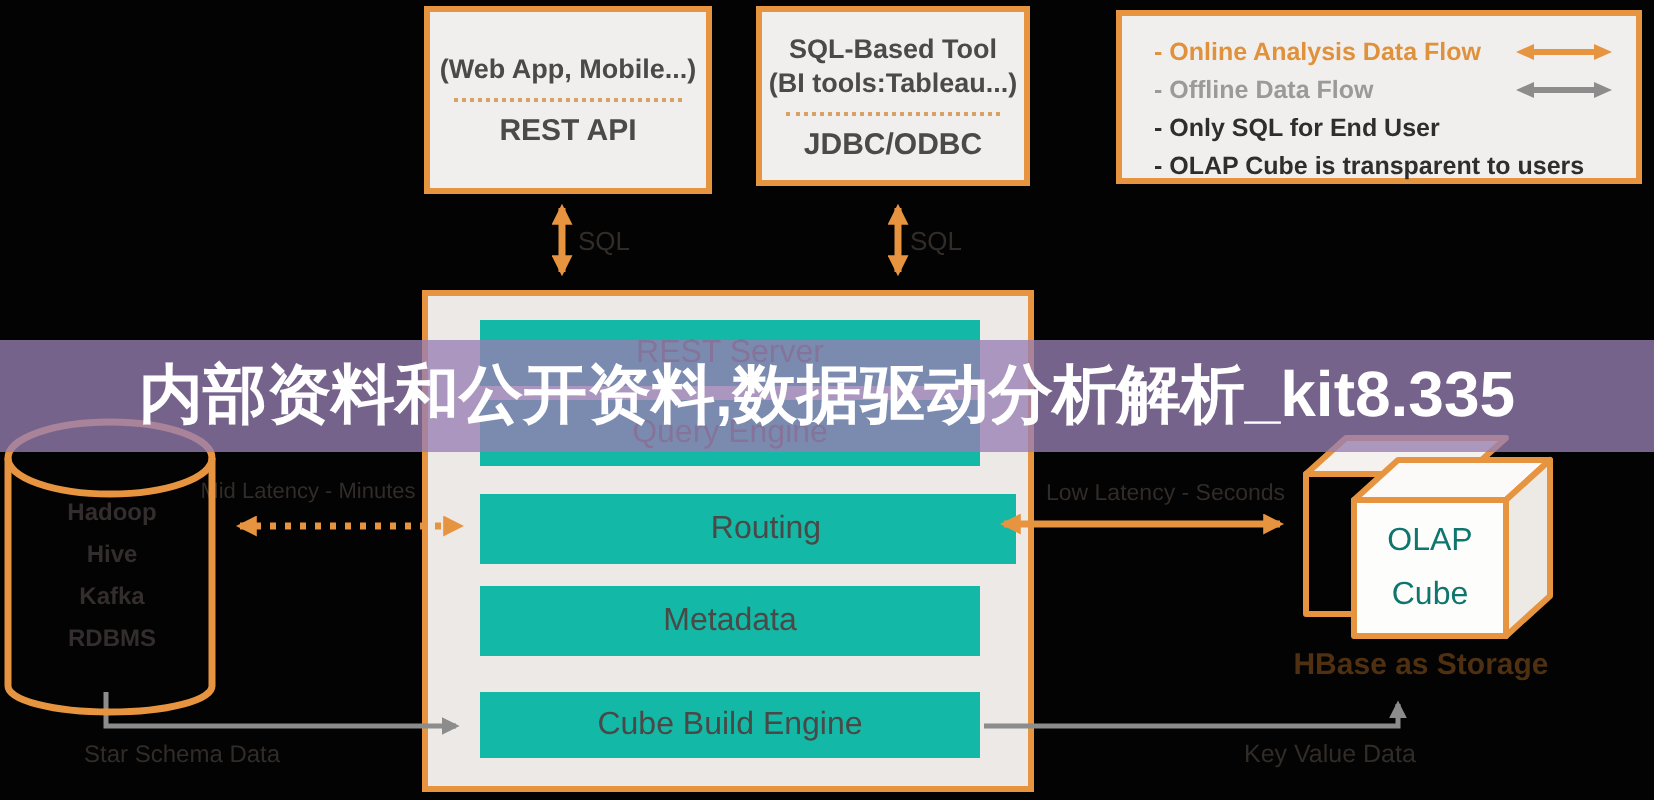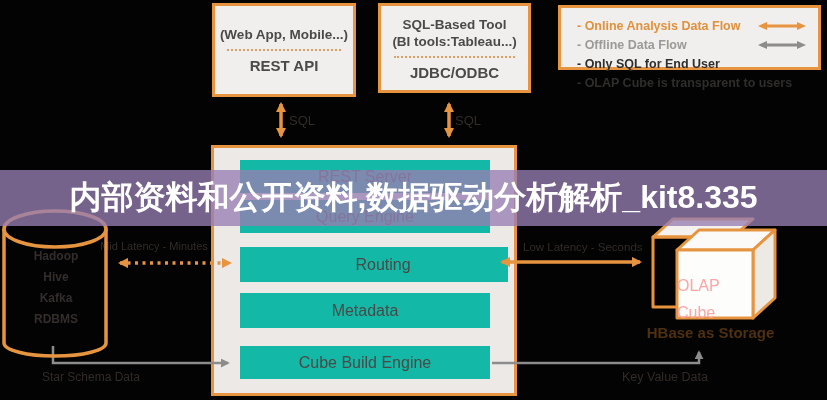--- a/index.html
+++ b/index.html
@@ -28,22 +28,22 @@
     display:flex;align-items:center;justify-content:center;
     font-size:16px;color:#4A4947;z-index:1;
   }
   .faint{position:absolute;color:#322C28;z-index:2;white-space:nowrap;}
   .overlay-svg{position:absolute;left:0;top:0;z-index:3;pointer-events:none;}
   .cyl-text{
     position:absolute;left:6px;top:246px;width:100px;text-align:center;
     z-index:4;color:#342D2D;font-size:12px;font-weight:bold;line-height:21px;
   }
   .cube-text{
-    position:absolute;left:677px;top:257px;width:76px;text-align:left;
-    z-index:4;color:#fca5a5;font-size:16px;line-height:27px;margin-top:15px;
+    position:absolute;left:677px;top:257px;width:76px;text-align:center;
+    z-index:4;color:#0f766e;font-size:16px;line-height:27px;
   }
   .hbase-caption{
     position:absolute;left:638px;top:324px;width:145px;text-align:center;
     z-index:2;color:#4F3011;font-size:15px;font-weight:bold;white-space:nowrap;
   }
   .banner{
     position:absolute;left:0;top:170px;width:827px;height:56px;z-index:6;
     background:rgba(151,127,178,0.78);
     display:flex;align-items:center;justify-content:center;
     color:#FFFFFF;font-size:32px;font-weight:800;letter-spacing:0px;white-space:nowrap;
@@ -53,28 +53,28 @@
 <body>
 
 <div id="canvas">
 
   <div class="box appbox" style="left:212px;top:3px;width:144px;height:94px;">
     <div class="title">(Web App, Mobile...)</div>
     <div class="divider"></div>
     <div class="iface">REST API</div>
   </div>
 
-  <div class="box appbox" style="left:378px;top:3px;width:153px;height:90px;">
+  <div class="box appbox" style="left:378px;top:3px;width:137px;height:90px;">
     <div class="title">SQL-Based Tool</div>
     <div class="title">(BI tools:Tableau...)</div>
     <div class="divider"></div>
     <div class="iface">JDBC/ODBC</div>
   </div>
 
-  <div class="box legend" style="left:558px;top:5px;width:263px;height:65px;">
+  <div class="box legend" style="left:558px;top:5px;width:263px;height:87px;">
     <div class="legend-row">
       <span class="lab lg-orange">- Online Analysis Data Flow</span>
       <svg width="52" height="10">
         <line x1="9" y1="5" x2="43" y2="5" stroke="#E79440" stroke-width="3"></line>
         <polygon points="2,5 11,1 11,9" fill="#E79440"></polygon>
         <polygon points="50,5 41,1 41,9" fill="#E79440"></polygon>
       </svg>
     </div>
     <div class="legend-row">
       <span class="lab lg-gray">- Offline Data Flow</span>

